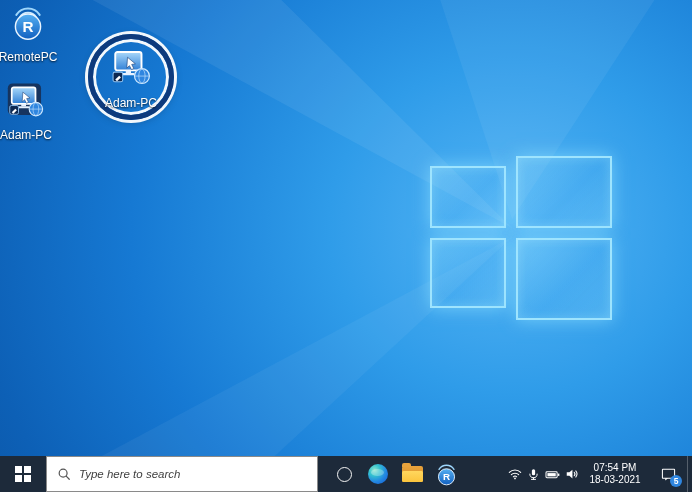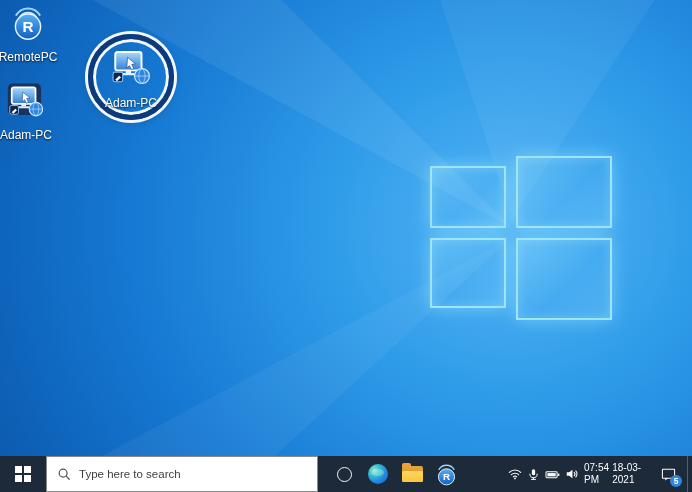--- a/index.html
+++ b/index.html
@@ -66,21 +66,21 @@
   .win-flag { display:grid; grid-template-columns:7px 7px; grid-template-rows:7px 7px; gap:1.5px; }
   .win-flag span { background:#fff; display:block; }
 
   .searchbox {
     position:relative; width:272px; height:36px; background:#fff;
     border:1px solid #8a8a8a; display:flex; align-items:center; cursor:text;
   }
   .searchbox svg { margin-left:10px; flex:none; }
   .searchbox input {
     flex:1; height:100%; border:none; outline:none; background:transparent;
-    font-family:"Liberation Sans", sans-serif; font-size:11.5px; color:#222; padding-left:8px;
+    font-family:"Liberation Sans", sans-serif; font-size:11.5px; color:#222; padding-left:8px;font-style:italic;
   }
   .searchbox input::placeholder { color:#3f3f3f; opacity:1; }
 
   .tb-icon-btn { width:34px; }
   .tb-icon-btn.first { margin-left:9px; }
 
   .cortana-ring { width:15px; height:15px; border:1.5px solid #f4f4f4; border-radius:50%; display:block; }
 
   .edge-circle {
     width:20px; height:20px; border-radius:50%; position:relative;
@@ -101,21 +101,21 @@
     position:absolute; left:0; bottom:0; width:100%; height:11px;
     background:linear-gradient(#ffd75e,#fbc43d); border-radius:1.5px;
   }
 
   .spacer { flex:1; }
 
   .tray { display:flex; align-items:center; }
   .tray-btn { width:19px; }
 
   .clock {
-    width:62px; margin:0 3px; display:flex; flex-direction:row;
+    width:62px; margin:0 3px; display:flex; flex-direction:column;
     align-items:center; justify-content:center; color:#fff;
     font-size:10px; line-height:12px; cursor:pointer;
   }
 
   .action { position:relative; width:38px; }
   .ac-badge {
     position:absolute; right:5px; bottom:5px; min-width:12px; height:12px;
     border-radius:6px; background:#2f86e0; color:#fff; font-size:8.5px; font-weight:bold;
     display:flex; align-items:center; justify-content:center; padding:0 2px;
   }

